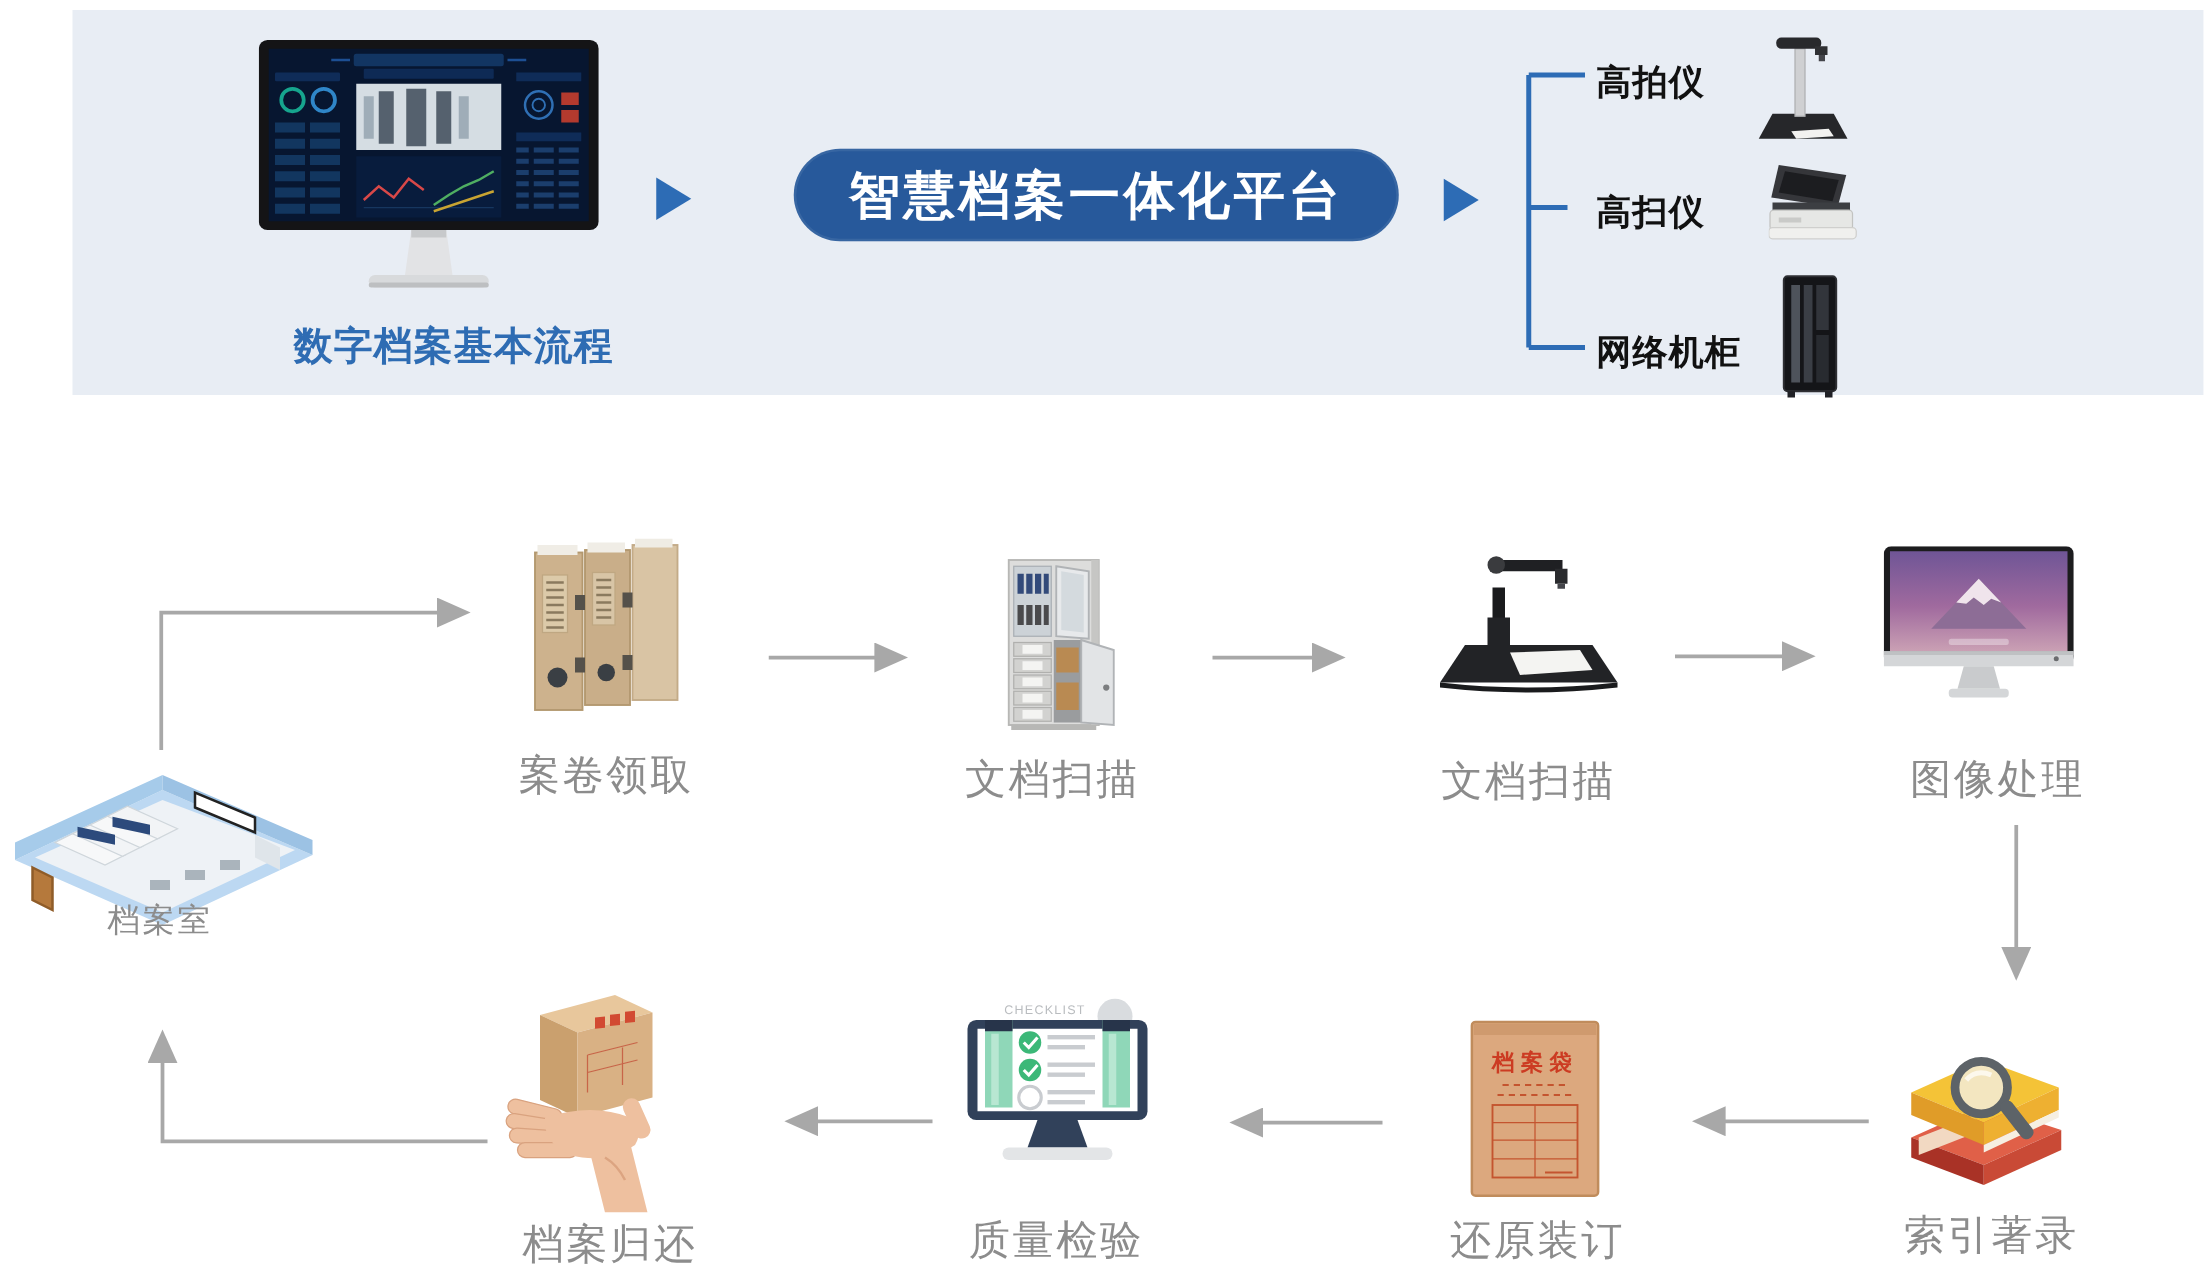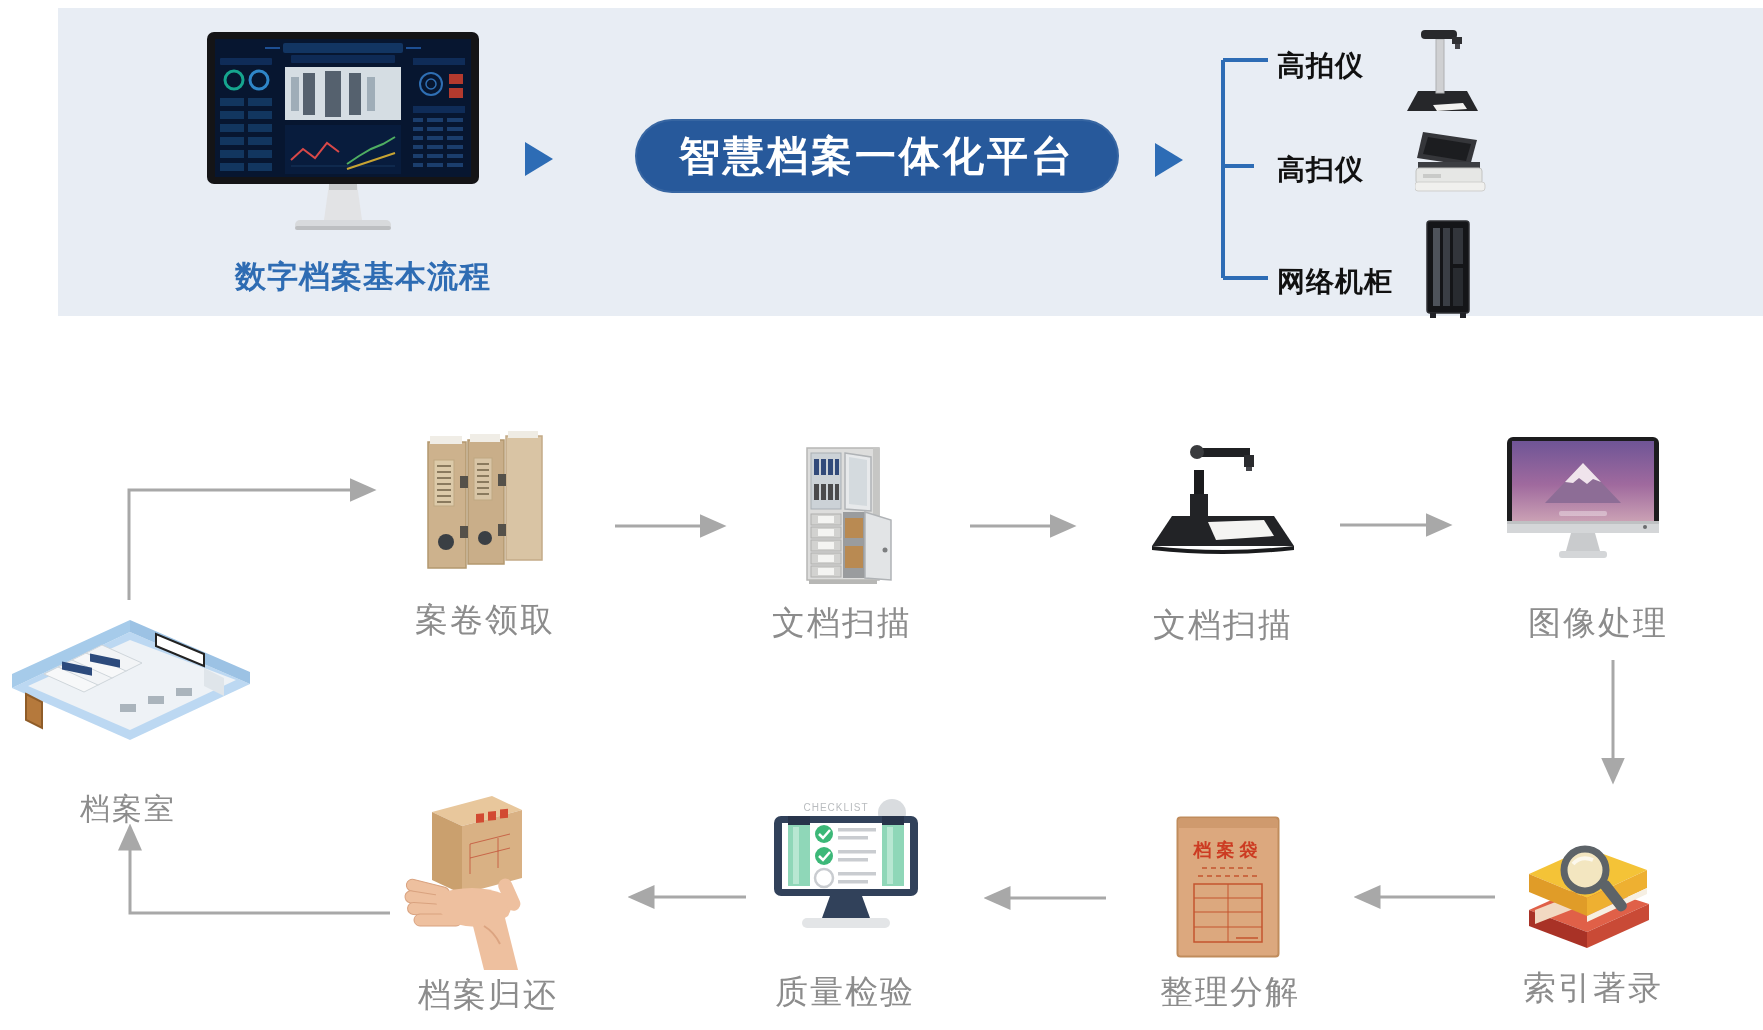--- a/index.html
+++ b/index.html
@@ -354,23 +354,23 @@
       <rect x="6" y="108" width="50" height="12" rx="6" transform="rotate(9 6 108)"></rect>
       <rect x="8" y="120" width="52" height="12" rx="6" transform="rotate(4 8 120)"></rect>
       <rect x="14" y="132" width="48" height="12" rx="6"></rect>
     </g>
     <path d="M36 112 Q74 100 104 112 Q116 120 108 134 Q86 150 56 142 Q34 132 36 112 Z" fill="#eec09f"></path>
     <rect x="96" y="100" width="14" height="34" rx="7" fill="#eec09f" transform="rotate(-24 96 100)"></rect>
     <path d="M72 140 L104 132 L118 188 L84 188 Z" fill="#eec09f"></path>
     <path d="M84 144 Q94 150 100 162" stroke="#dca481" stroke-width="2" fill="none"></path>
   </svg>
 
-  <div class="abs flow-label" style="left:128px;top:789px;font-size:30px">档案室</div>
+  <div class="abs flow-label" style="left:128px;top:719px;font-size:26px">档案室</div>
   <div class="abs flow-label" style="left:485px;top:598px">案卷领取</div>
   <div class="abs flow-label" style="left:842px;top:601px">文档扫描</div>
   <div class="abs flow-label" style="left:1223px;top:603px">文档扫描</div>
   <div class="abs flow-label" style="left:1598px;top:601px">图像处理</div>
   <div class="abs flow-label" style="left:1593px;top:966px">索引著录</div>
-  <div class="abs flow-label" style="left:1230px;top:970px">整理分解</div>
+  <div class="abs flow-label" style="left:1230px;top:970px">还原装订</div>
   <div class="abs flow-label" style="left:845px;top:970px">质量检验</div>
   <div class="abs flow-label" style="left:488px;top:973px">档案归还</div>
 
 </div>
 
 </body></html>

